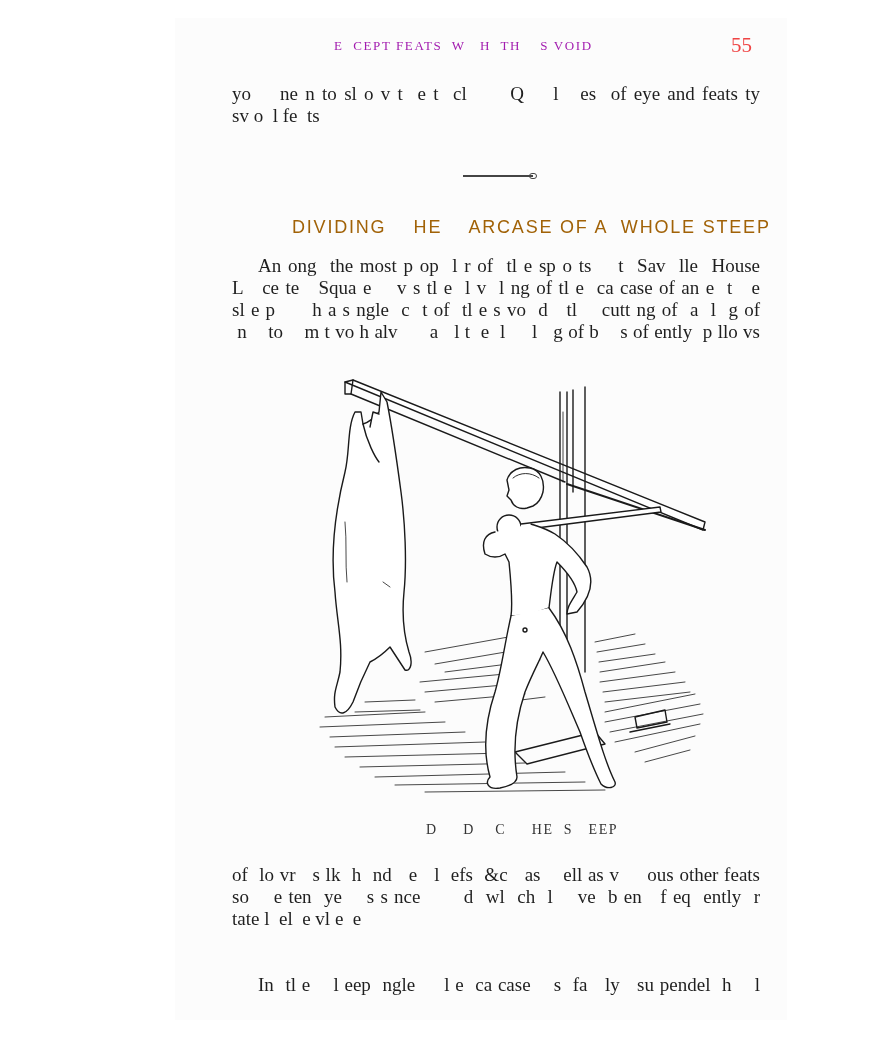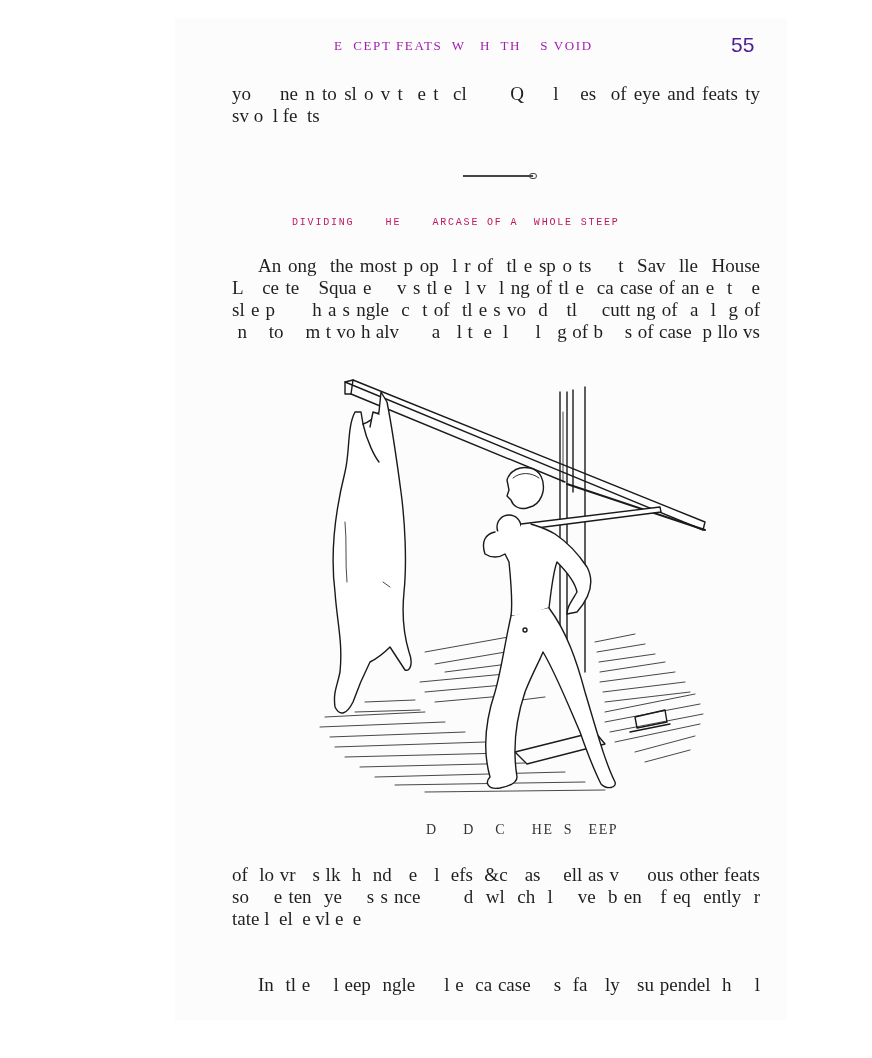--- a/index.html
+++ b/index.html
@@ -30,23 +30,23 @@
       font-family: "Liberation Serif", serif;
       font-size: 13px;
       letter-spacing: 1.6px;
       color: #a21caf;
       white-space: pre;
     }
     .page-number {
       position: absolute;
       top: 33px;
       left: 731px;
-      font-family: Liberation Sans, sans-serif;
+      font-family: Liberation Serif, serif;
       font-size: 21px;
-      color: #4c1d95;
+      color: #ef4444;
     }
     .para {
       position: absolute;
       left: 232px;
       width: 528px;
       font-family: "Liberation Serif", serif;
       font-size: 19px;
       line-height: 22px;
       color: #1f1f1f;
     }
@@ -78,24 +78,24 @@
       top: -4px;
       width: 6px;
       height: 4px;
       border: 1px solid #444;
       border-radius: 3px;
     }
     .section-heading {
       position: absolute;
       top: 217px;
       left: 292px;
-      font-family: Liberation Mono, monospace;
-      font-size: 10px;
+      font-family: Liberation Sans, sans-serif;
+      font-size: 18px;
       letter-spacing: 1.8px;
-      color: #be185d;
+      color: #a16207;
       white-space: pre;
     }
     .figure {
       position: absolute;
       left: 305px;
       top: 372px;
       width: 410px;
       height: 430px;
     }
     .caption {
@@ -123,21 +123,21 @@
 </div>
 
 <div class="divider"></div>
 
 <div class="section-heading">DIVIDING    HE    ARCASE OF A  WHOLE STEEP</div>
 
 <div class="para" style="top:255px;">
   <span class="line indent">An ong  the most p op  l r of  tl e sp o ts    t  Sav  lle  House</span>
   <span class="line">L   ce te   Squa e    v s tl e  l v  l ng of tl e  ca case of an e  t   e</span>
   <span class="line">sl e p      h a s ngle  c  t of  tl e s vo  d   tl    cutt ng of  a  l  g of</span>
-  <span class="line"> n    to    m t vo h alv      a   l t  e  l     l   g of b    s of case  p llo vs</span>
+  <span class="line"> n    to    m t vo h alv      a   l t  e  l     l   g of b    s of ently  p llo vs</span>
 </div>
 
 <div class="figure">
   <svg width="410" height="430" viewBox="0 0 410 430" xmlns="http://www.w3.org/2000/svg" fill="none" stroke="#1a1a1a" stroke-width="1.4" stroke-linecap="round" stroke-linejoin="round">
 
     <g stroke="#333" stroke-width="0.9">
       <path d="M20 345 L120 340 M15 355 L140 350 M25 365 L160 360 M30 375 L180 370 M40 385 L200 381 M55 395 L220 391 M70 405 L260 400 M90 413 L280 410 M120 420 L300 418"></path>
       <path d="M115 310 L200 302 M120 320 L210 312 M130 330 L220 322 M200 330 L240 325"></path>
       <path d="M120 280 L220 262 M130 292 L230 275 M140 300 L235 288"></path>
       <path d="M300 340 L390 322 M300 350 L395 332 M305 360 L398 342 M310 370 L395 352 M330 380 L390 364 M340 390 L385 378"></path>

